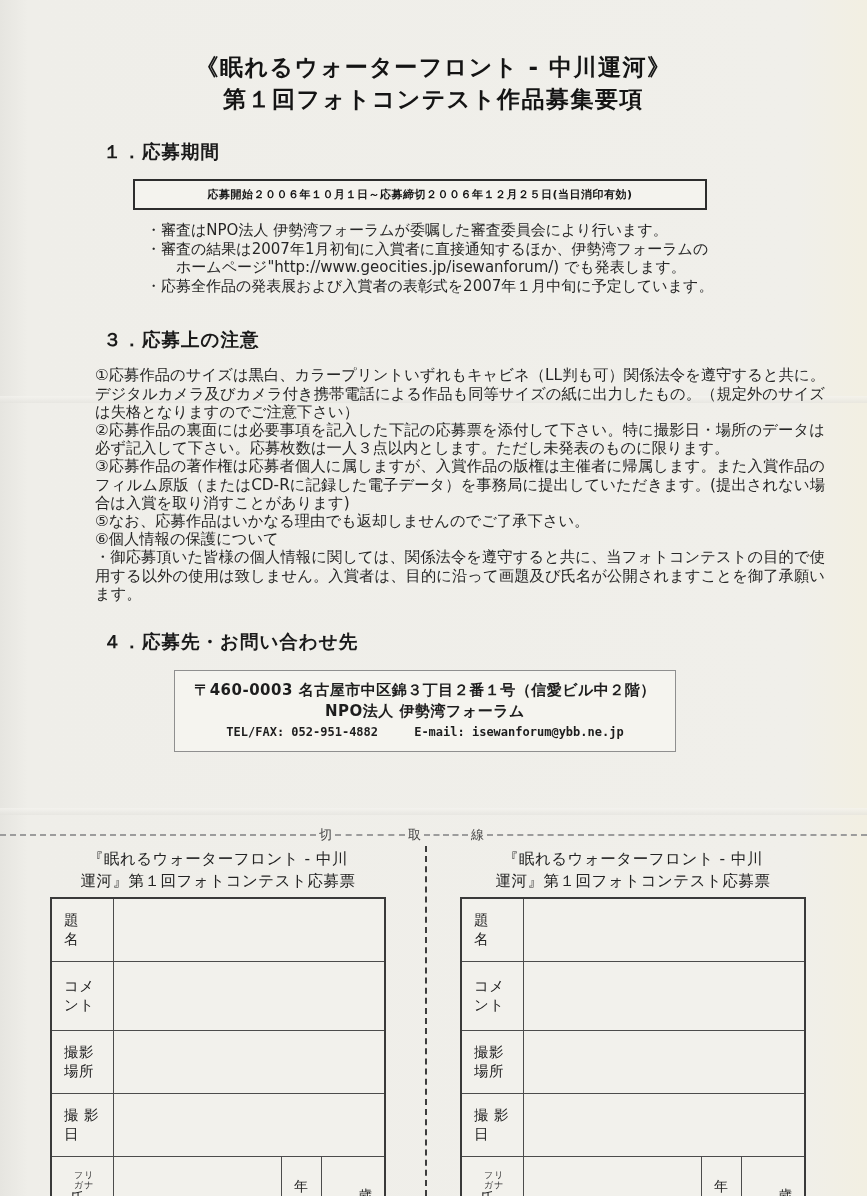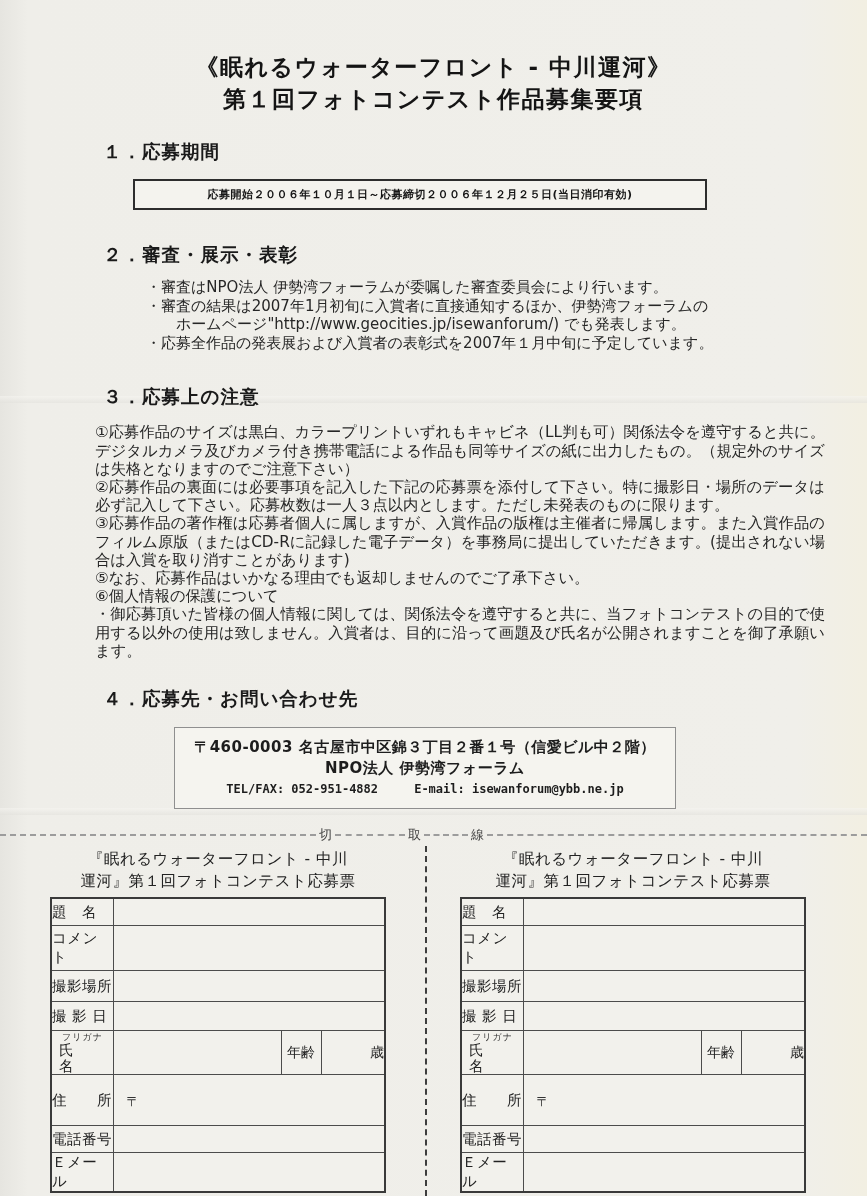--- a/index.html
+++ b/index.html
@@ -60,21 +60,21 @@
     border-left:2px dashed #3d3d3d;}
 
   
   .form{position:absolute;top:849px;}
   .form-left{left:50px;width:336px;}
   .form-right{left:460px;width:346px;}
   .form-title{text-align:center;font-size:15.5px;line-height:21.5px;
     margin-bottom:5px;color:#222;letter-spacing:.5px;}
   table.form-table{width:100%;border-collapse:collapse;table-layout:fixed;
     background:#f2f1ec;border:2px solid #3a3a3a;}
-  table.form-table td{border:1px solid #4c4c4c;padding:0;vertical-align:middle;}
+  table.form-table td{border:1px solid #4c4c4c;padding:12px;vertical-align:middle;}
   td.lbl{font-size:14.5px;color:#222;padding-left:7px;letter-spacing:.5px;}
   tr.r-title td{height:26px;}
   tr.r-comment td{height:44px;}
   tr.r-loc td{height:30px;}
   tr.r-date td{height:28px;}
   tr.r-name td{height:34px;}
   tr.r-addr td{height:50px;}
   tr.r-phone td{height:26px;}
   tr.r-email td{height:26px;}
   .furigana{display:block;font-size:9px;letter-spacing:1px;color:#333;
@@ -94,21 +94,20 @@
 
   <div class="main">
     <div class="doc-title">
       <span>《眠れるウォーターフロント - 中川運河》</span><br>
       <span>第１回フォトコンテスト作品募集要項</span>
     </div>
 
     <div class="sec-heading h-period">１．応募期間</div>
     <div class="period-box">応募開始２００６年１０月１日～応募締切２００６年１２月２５日(当日消印有効)</div>
 
-    <div class="sec-heading h-review">２．審査・展示・表彰</div>
     <div class="bullets">
       <div class="bullet">・審査はNPO法人 伊勢湾フォーラムが委嘱した審査委員会により行います。</div>
       <div class="bullet">
         <span>・審査の結果は2007年1月初旬に入賞者に直接通知するほか、伊勢湾フォーラムの</span>
         <span class="bullet-cont">ホームページ"http://www.geocities.jp/isewanforum/) でも発表します。</span>
       </div>
       <div class="bullet">・応募全作品の発表展および入賞者の表彰式を2007年１月中旬に予定しています。</div>
     </div>
 
     <div class="sec-heading h-notes">３．応募上の注意</div>

